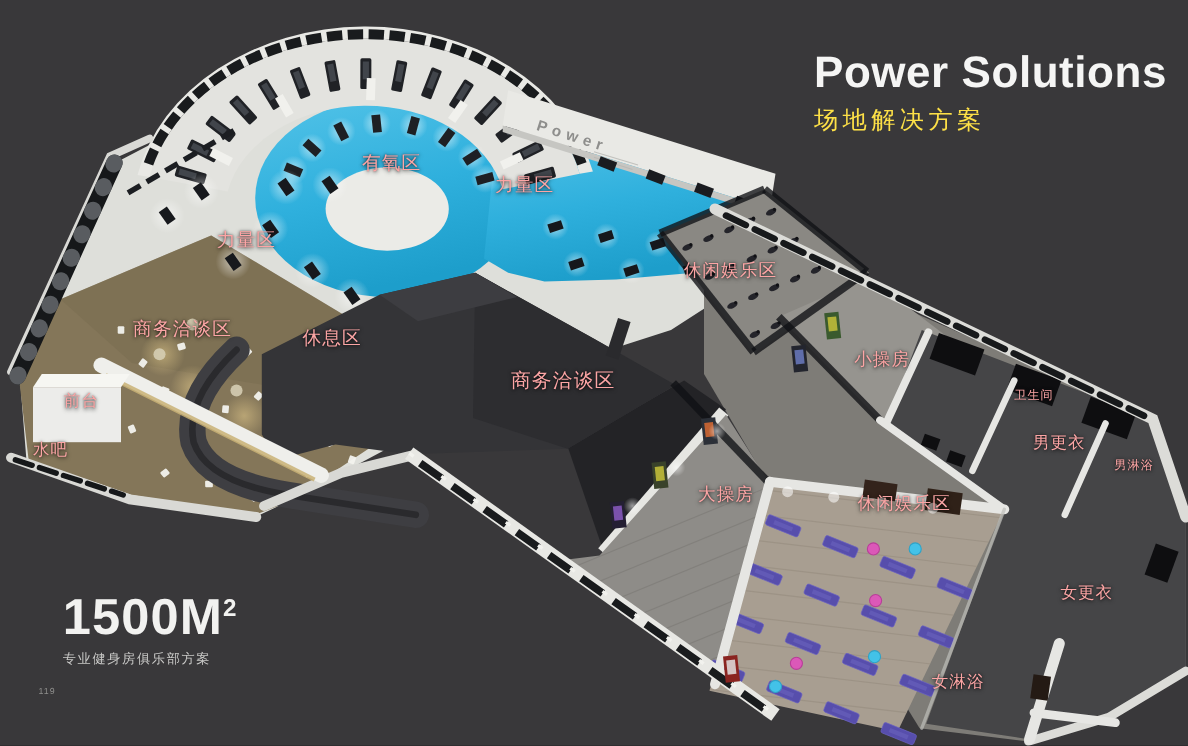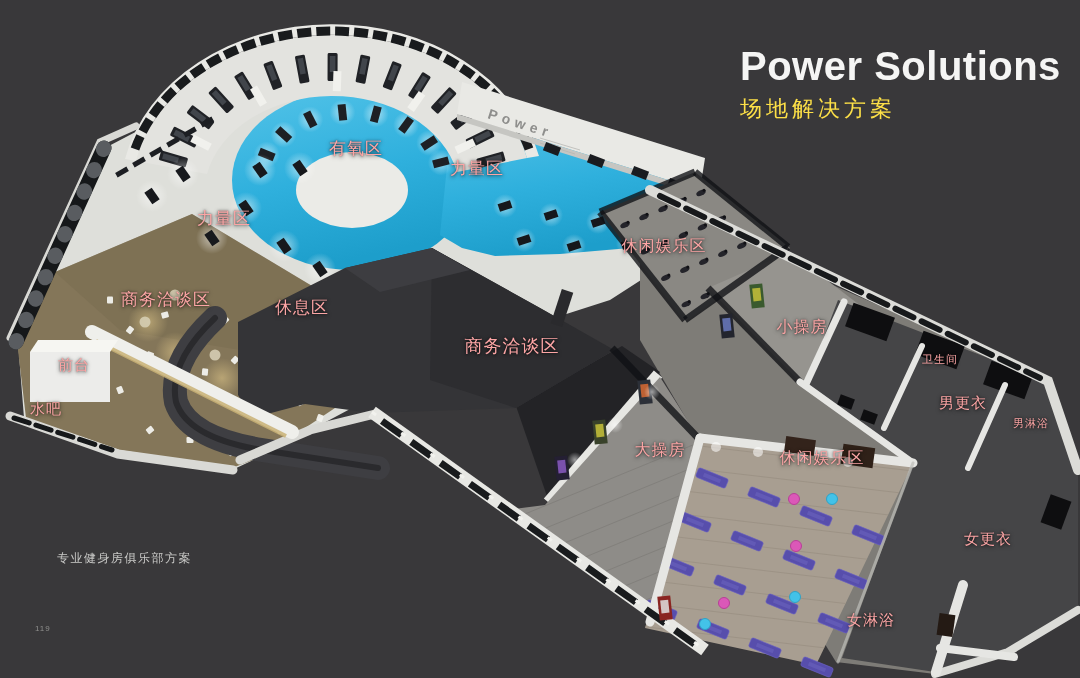--- a/index.html
+++ b/index.html
@@ -8,21 +8,21 @@
   .stage svg{position:absolute;left:0;top:0;}
   .area-label{position:absolute;transform:translate(-50%,-50%);color:#fca5a5;white-space:nowrap;
               text-shadow:0 1px 4px rgba(0,0,0,.75),0 0 2px rgba(0,0,0,.5);font-weight:400;
               letter-spacing:1px;pointer-events:none;}
   .hdr{position:absolute;left:740px;top:44px;color:#f5f5f4;}
   .hdr .t{font-size:40px;font-weight:700;letter-spacing:.5px;line-height:1.1;}
   .hdr .s{font-size:22px;font-weight:500;letter-spacing:4px;margin-top:6px;color:#fde047;}
   .ftr{position:absolute;left:57px;top:533px;color:#f2f2f0;}
   .ftr .a{font-size:46px;font-weight:700;letter-spacing:1px;}
   .ftr .a sup{font-size:22px;font-weight:700;}
-  .ftr .d{font-size:12px;letter-spacing:1.5px;color:#c9c9c7;margin-top:17px;}
+  .ftr .d{font-size:12px;letter-spacing:1.5px;color:#c9c9c7;margin-top:4px;}
   .pagenum{position:absolute;left:35px;top:624px;font-size:8px;color:#8f8f8d;letter-spacing:1px;}
 </style>
 </head>
 <body>
 
 <div class="stage">
 
 <svg width="1080" height="678" viewBox="0 0 1080 678">
   <defs>
     <linearGradient id="blueGrad" x1="0" y1="0" x2="0.3" y2="1">
@@ -442,17 +442,18 @@
 <div class="area-label" style="left:822px;top:458px;font-size:16px">休闲娱乐区</div>
 <div class="area-label" style="left:988px;top:539px;font-size:15px">女更衣</div>
 <div class="area-label" style="left:871px;top:620px;font-size:15px">女淋浴</div>
 
 <div class="hdr">
   <div class="t">Power Solutions</div>
   <div class="s">场地解决方案</div>
 </div>
 
 <div class="ftr">
+  <div class="a"><span>1500M</span><sup>2</sup></div>
   <div class="d">专业健身房俱乐部方案</div>
 </div>
 
 <div class="pagenum">119</div>
 </div>
 
 </body></html>

